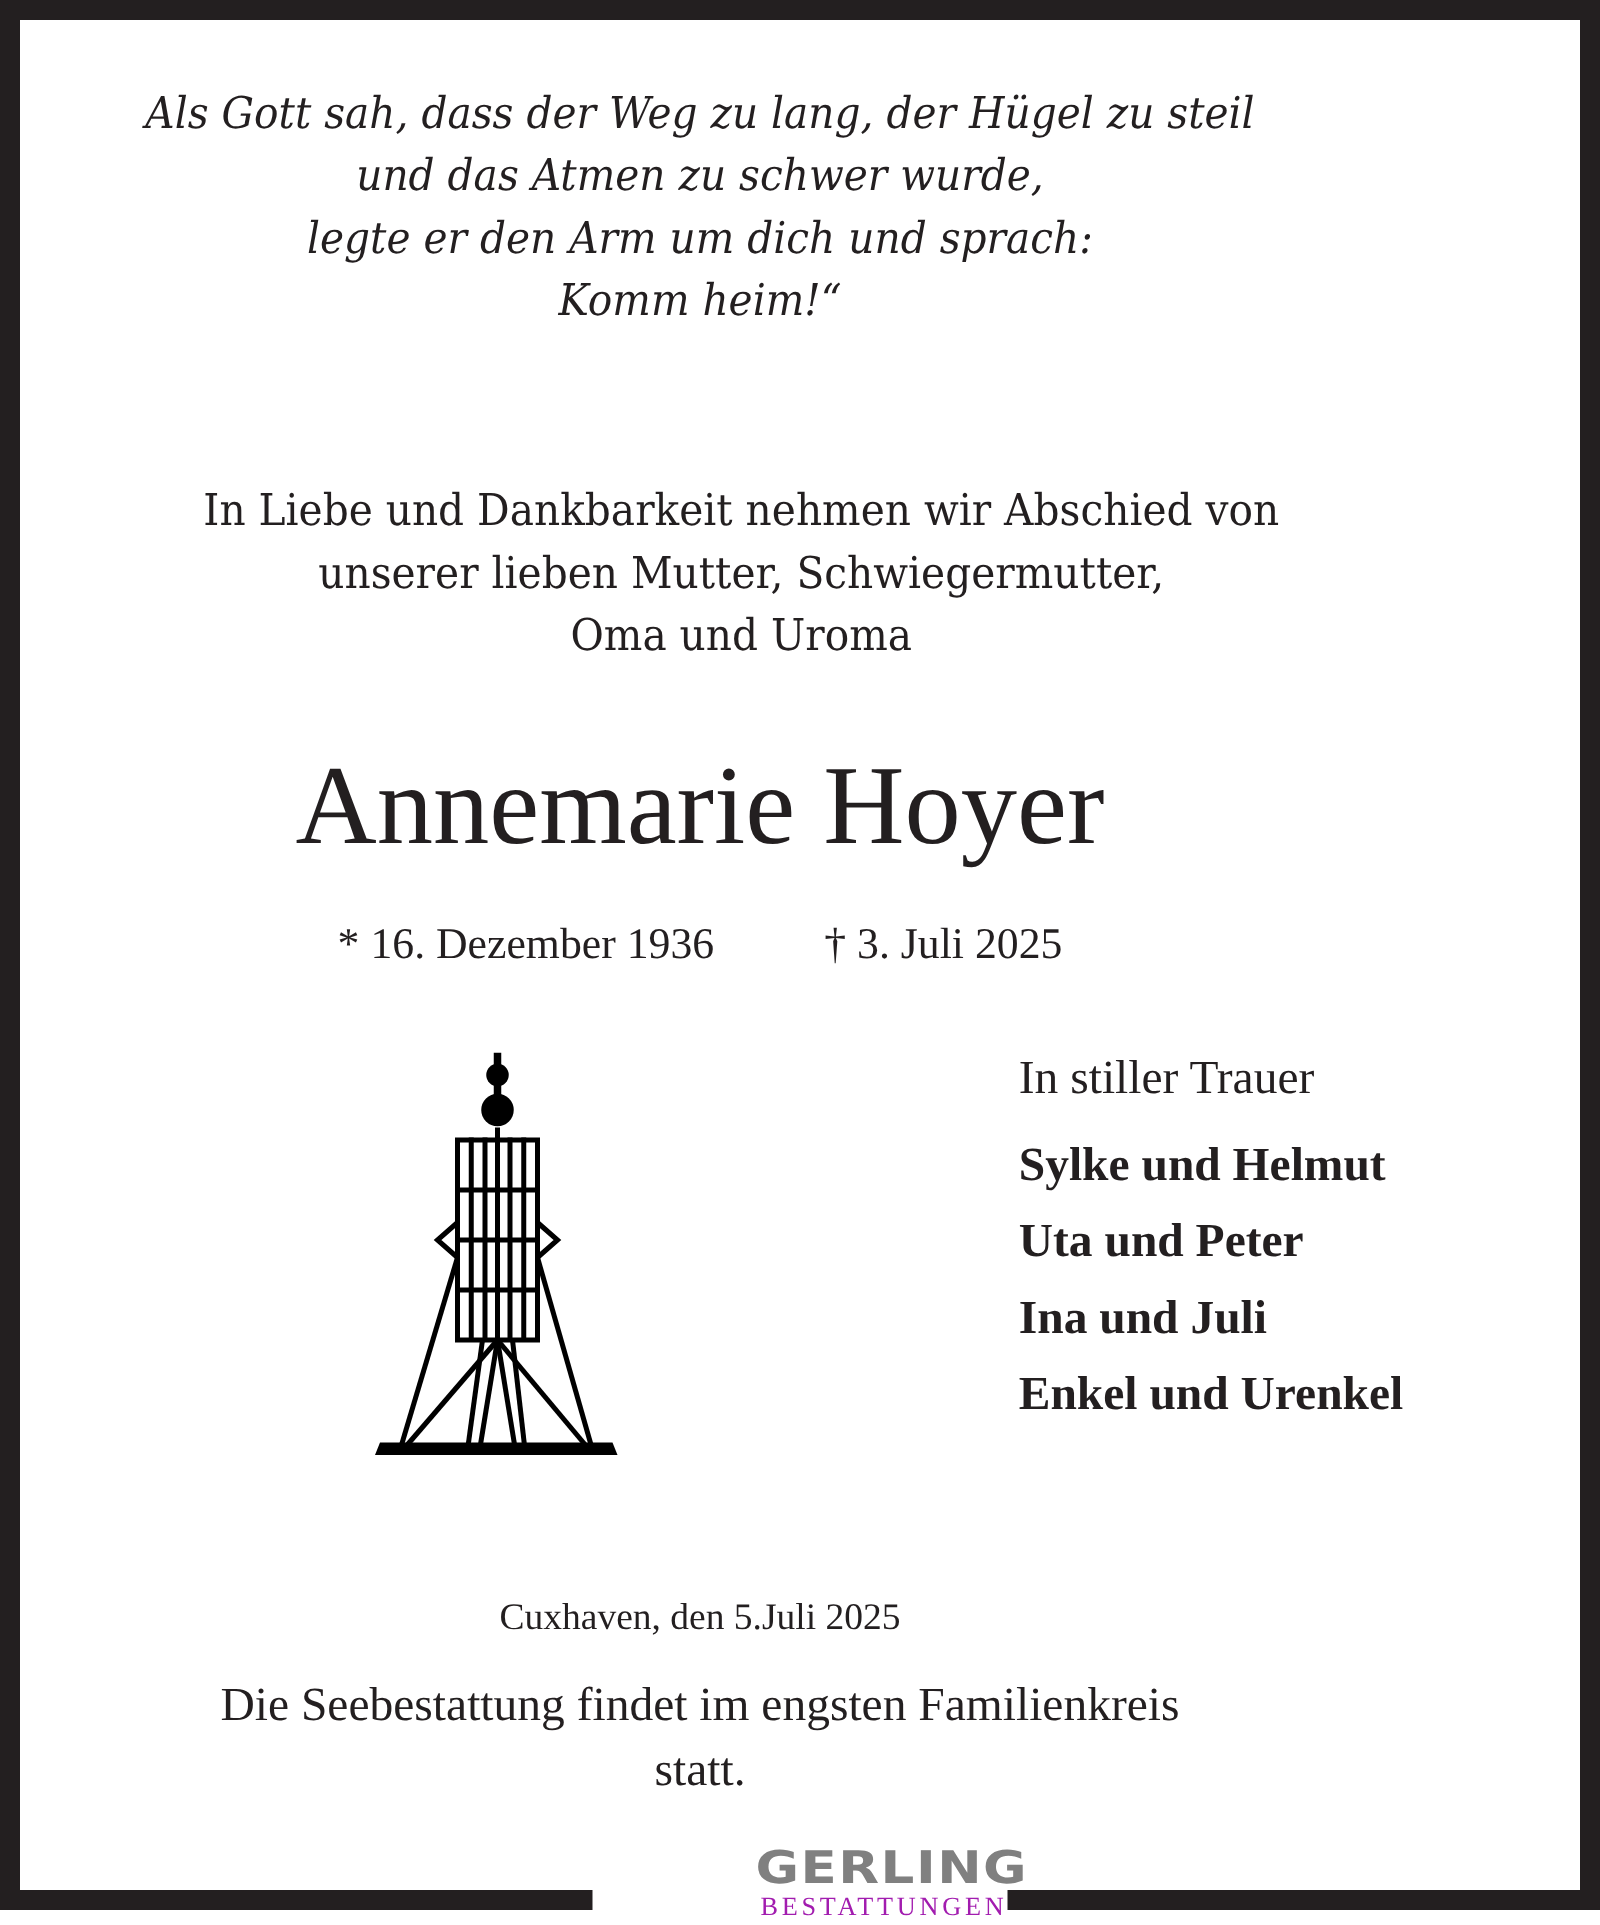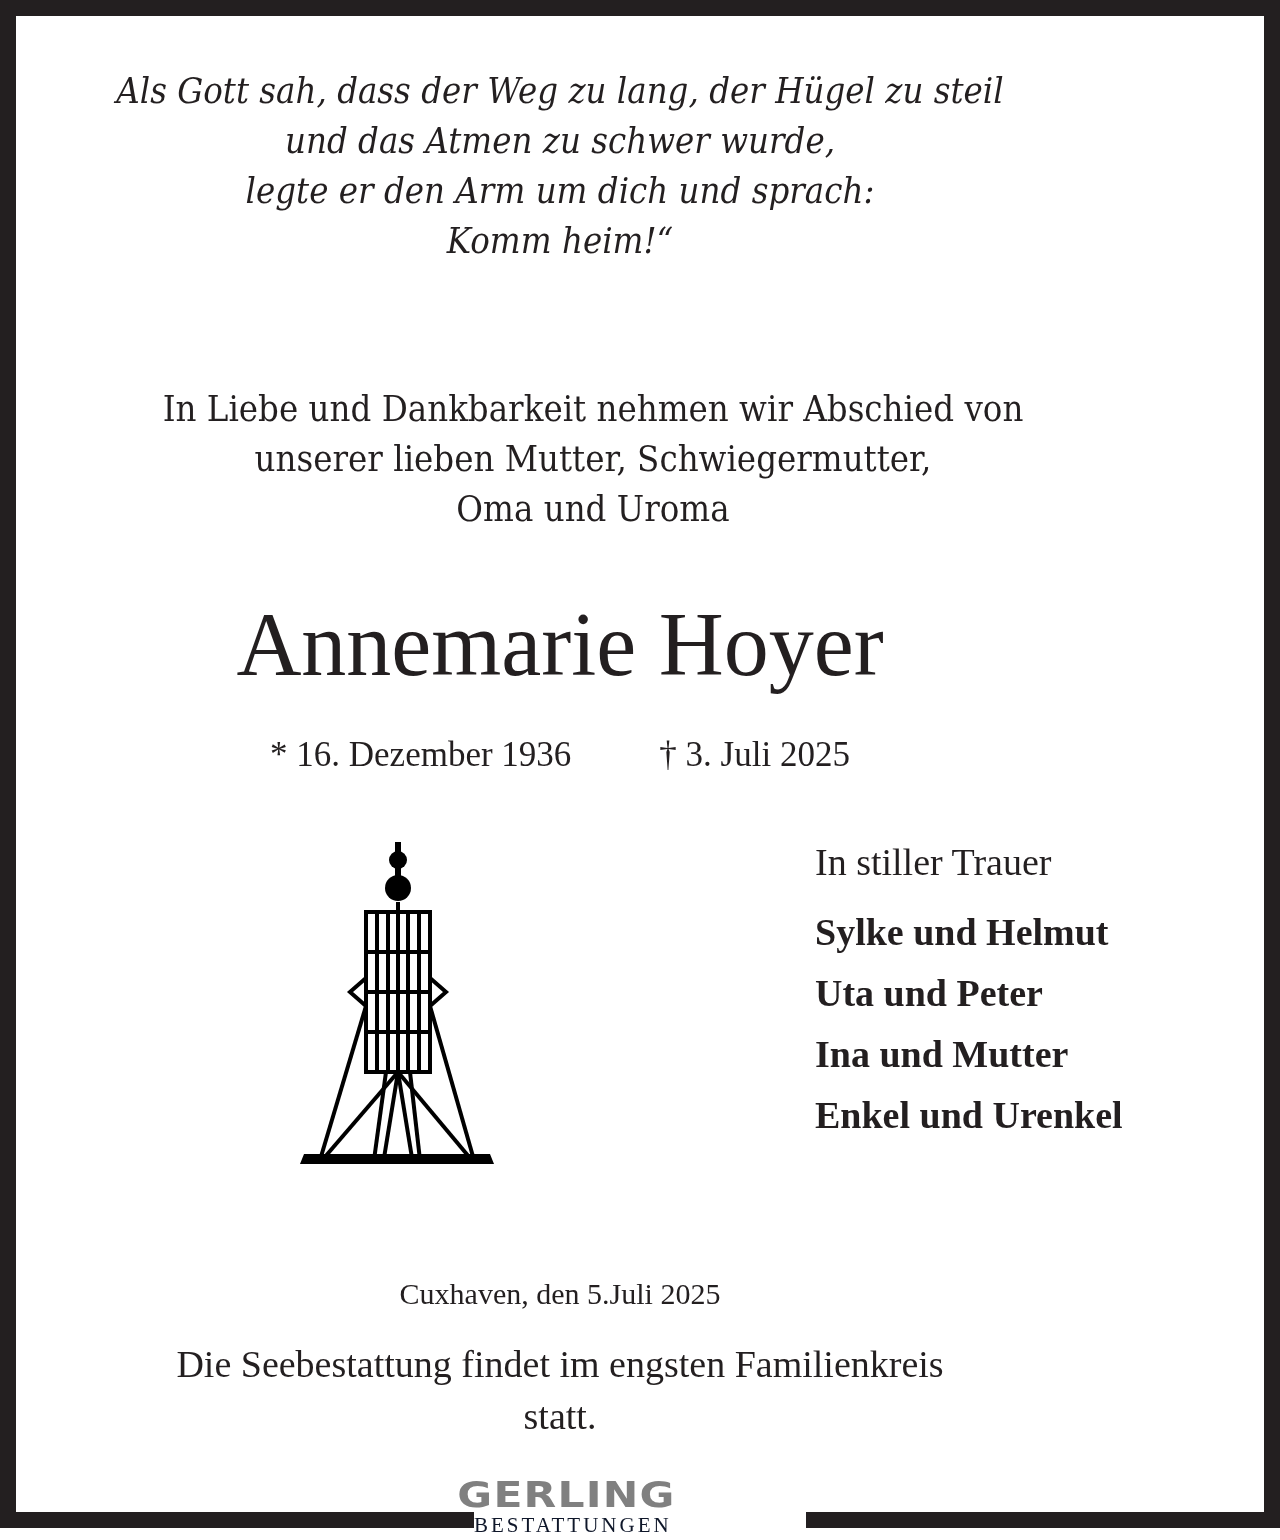--- a/index.html
+++ b/index.html
@@ -1,26 +1,26 @@
 <!DOCTYPE html>
 <html><head>
   <meta charset="utf-8">
   <style>
     html, body { margin: 0; padding: 0; background: #ffffff; }
     body { width: 1280px; height: 1540px; position: relative; overflow: hidden;
            font-family: "DejaVu Serif", "Liberation Serif", serif; color: #231f20; }
     .frame { position: absolute; left: 0; top: 0; width: 1280px; height: 1528px;
              box-sizing: border-box; border: 16px solid #231f20; border-bottom-width: 16px; }
     .logo-gap { position: absolute; left: 474px; top: 1505px; width: 332px; height: 35px; background: #ffffff; }
-    .logo { position: absolute; left: 474px; top: 1478px; width: 332px; text-align: left; }
+    .logo { position: absolute; left: 474px; top: 1478px; width: 332px; text-align: right; }
     .logo-main { font-family: "DejaVu Sans", "Liberation Sans", sans-serif; font-weight: bold;
                  font-size: 36px; color: #808080; letter-spacing: 1px; line-height: 34px;
                  transform: scaleX(1.18); display: inline-block; }
     .logo-sub { font-family: "Liberation Serif", serif; font-size: 21px; letter-spacing: 3px;
-                color: #0f172a; line-height: 22px; margin-top: 2px; }
+                color: #a21caf; line-height: 22px; margin-top: 2px; }
     .block { position: absolute; left: 16px; width: 1088px; text-align: center; }
     .quote { top: 66px; font-style: italic; font-size: 35px; line-height: 50px;
              font-family: "DejaVu Serif", serif; }
     .quote div { transform: scaleX(0.93); }
     .intro { top: 384px; font-size: 35px; line-height: 50px; margin-left: 33px; }
     .intro div { transform: scaleX(0.93); }
     .name { top: 590px; font-size: 90px; font-weight: normal; line-height: 110px;
             font-family: "Liberation Serif", serif; letter-spacing: 0px; }
     .dates { top: 730px; font-size: 35px; line-height: 50px; font-family: "Liberation Serif", serif; }
     .dates span { display: inline-block; }
@@ -89,21 +89,21 @@
     </g>
 
     <polygon points="6,322 200,322 196,312 10,312" stroke="none"></polygon>
   </g>
 </svg>
 
 <div class="mourners">
   <div class="head">In stiller Trauer</div>
   <div class="fam">Sylke und Helmut</div>
   <div class="fam">Uta und Peter</div>
-  <div class="fam">Ina und Mutter</div>
+  <div class="fam">Ina und Juli</div>
   <div class="fam">Enkel und Urenkel</div>
 </div>
 
 <div class="block place">Cuxhaven, den 5.Juli 2025</div>
 
 <div class="block burial">
   <div>Die Seebestattung findet im engsten Familienkreis</div>
   <div>statt.</div>
 </div>
 

